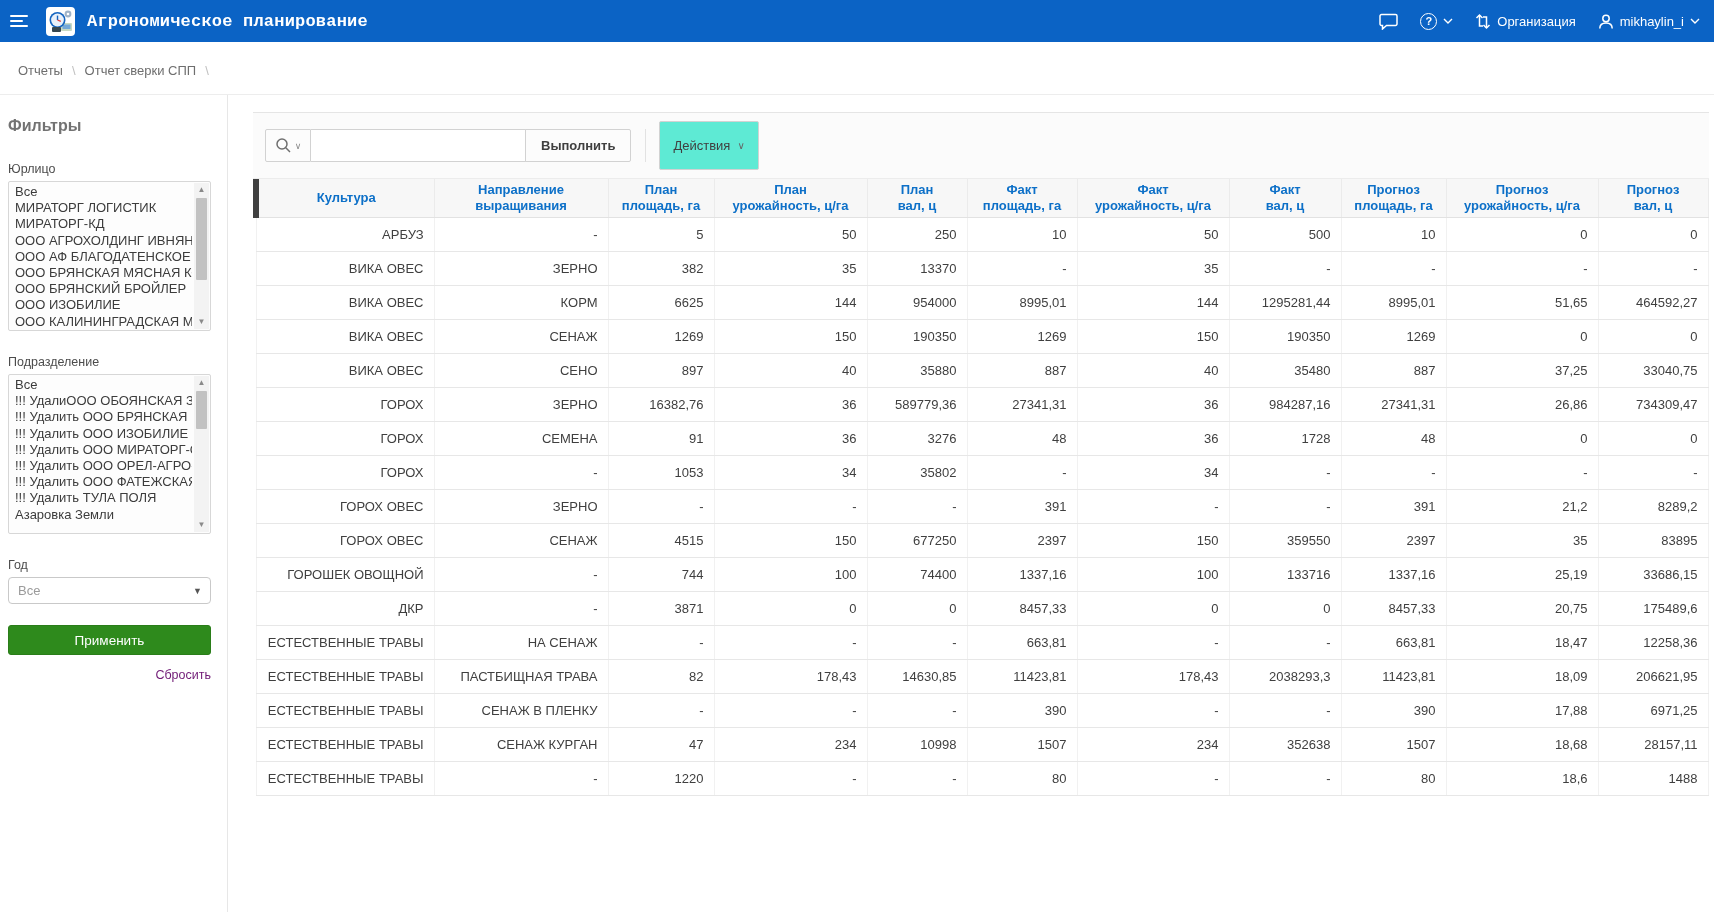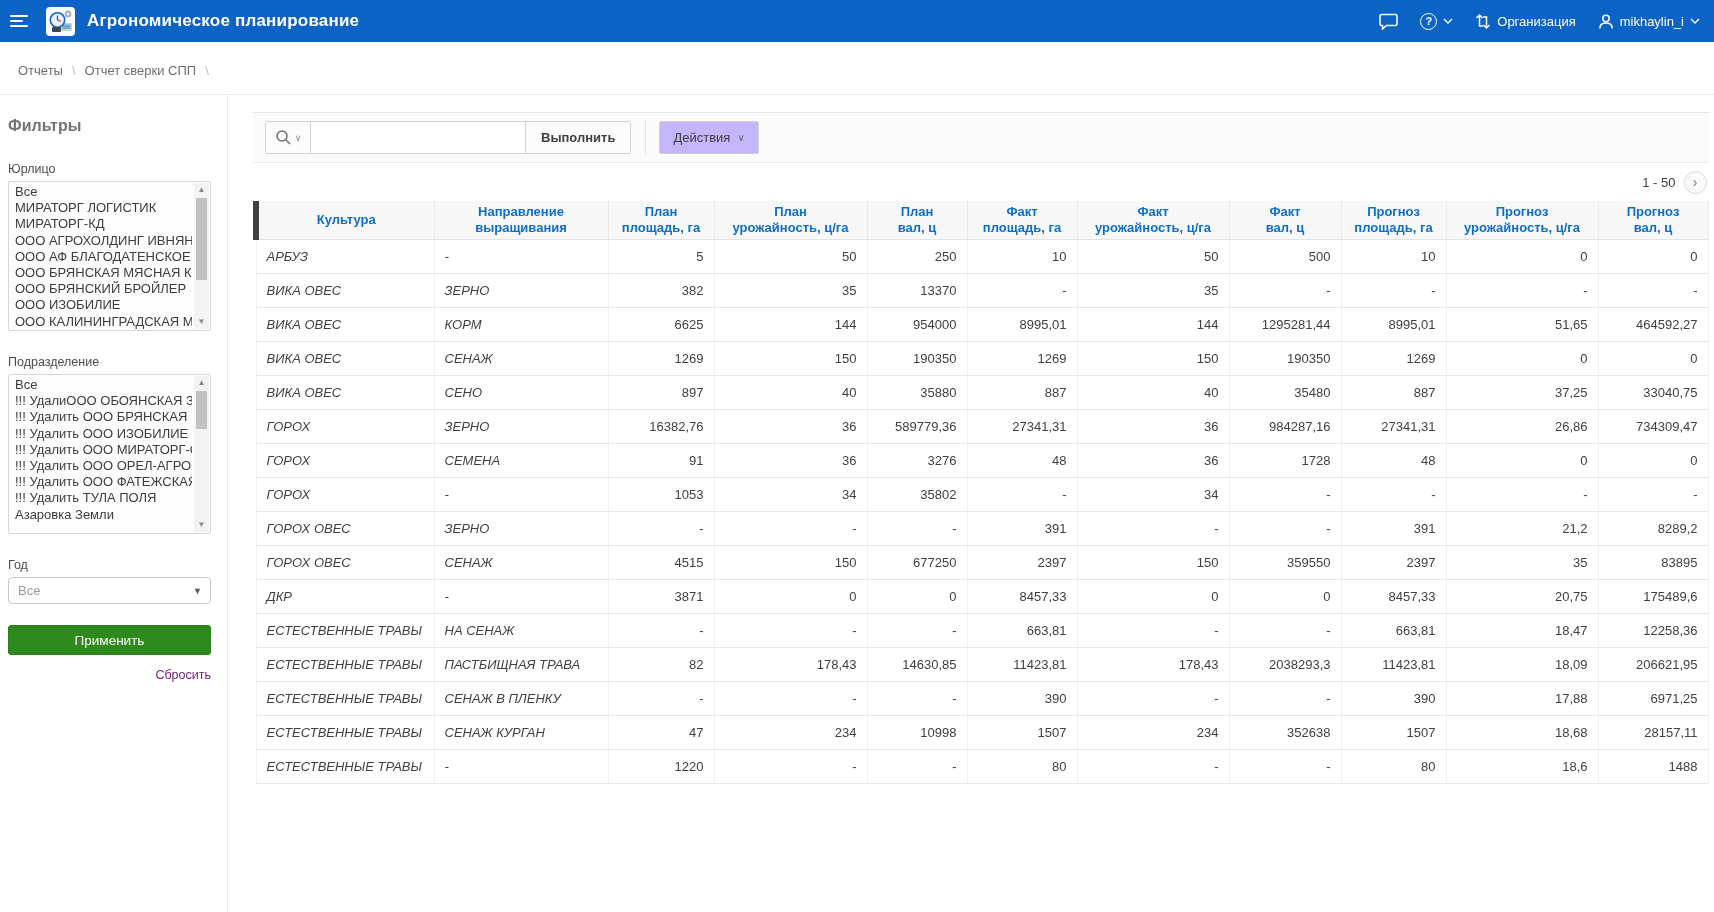--- a/index.html
+++ b/index.html
@@ -8,21 +8,21 @@
 
   
   .topbar { height:42px; background:#0b63c5; display:flex; align-items:center;
     padding:0 14px 0 10px; color:#fff; }
   .hamburger { width:26px; height:26px; background:none; border:none; cursor:pointer;
     display:flex; flex-direction:column; justify-content:center; gap:3px; margin-right:10px; }
   .hamburger span { display:block; height:2px; background:#fff; border-radius:1px; }
   .hamburger span:nth-child(1){ width:18px; } .hamburger span:nth-child(2){ width:13px; }
   .hamburger span:nth-child(3){ width:18px; }
   .logo { width:29px; height:29px; margin-right:12px; flex:none; }
-  .app-title { font-size:17px; font-weight:bold; letter-spacing:.2px; }
+  .app-title { font-size:17px; font-weight:bold; letter-spacing:.2px;font-family:Liberation Mono, monospace; }
   .topbar-right { margin-left:auto; display:flex; align-items:center; gap:22px; font-size:13px; }
   .tb-btn { display:flex; align-items:center; gap:6px; background:none; border:none;
     color:#fff; font-size:13px; cursor:pointer; font-family:inherit; }
   .help-circle { width:17px; height:17px; border:1.5px solid #fff; border-radius:50%;
     display:flex; align-items:center; justify-content:center; font-size:11px; font-weight:bold; }
   .chev svg { display:block; }
 
   
   .breadcrumb-bar { height:53px; display:flex; align-items:center; padding:4px 0 0 18px;
     border-bottom:1px solid #ededed; font-size:13px; color:#6e6e6e; }
@@ -66,21 +66,21 @@
   .search-group { display:flex; align-items:stretch; height:33px; }
   .search-btn { width:46px; background:#fcfcfc; border:1px solid #d2d2d2; border-radius:2px 0 0 2px;
     display:flex; align-items:center; justify-content:center; gap:3px; cursor:pointer; }
   .search-btn .sg-chev { font-size:9px; color:#888; }
   .search-input { width:215px; border:1px solid #d2d2d2; border-left:none; background:#fff;
     font-family:inherit; font-size:13px; padding:0 8px; outline:none; }
   .execute-btn { background:#fcfcfc; border:1px solid #d2d2d2; margin-left:-1px;
     border-radius:0 2px 2px 0; font-weight:bold; font-size:13px; color:#404040;
     font-family:inherit; padding:0 15px; cursor:pointer; }
   .tb-divider { width:1px; height:33px; background:#e2e2e2; margin:0 13px 0 14px; }
-  .actions-btn { height:33px; background:#c4b5fd; border:1px solid #d2d2d2; border-radius:2px;
+  .actions-btn { height:49px; background:#5eead4; border:1px solid #d2d2d2; border-radius:2px;
     font-size:13px; color:#404040; font-family:inherit; padding:0 13px; cursor:pointer;
     display:flex; align-items:center; gap:7px; }
   .actions-btn .a-chev { font-size:10px; color:#666; }
 
   
   .pag-row { height:38px; display:flex; align-items:center; justify-content:flex-end;
     gap:8px; padding-right:2px; font-size:13px; color:#3f3f3f; }
   .pag-next { width:23px; height:23px; border:1px solid #d9d9d9; border-radius:50%;
     background:#fafafa; color:#7a7a7a; font-size:14px; line-height:20px; text-align:center;
     cursor:pointer; padding:0; font-family:inherit; }
@@ -88,21 +88,21 @@
   
   table { width:1452px; border-collapse:collapse; table-layout:fixed; }
   th { background:#f7f7f7; color:#0d70c8; font-weight:bold; font-size:13px; line-height:16px;
     white-space:pre-line; text-align:center; vertical-align:middle; height:36px;
     padding:3px 8px; border-bottom:1px solid #e2e2e2; border-right:1px solid #ebebeb;
     cursor:pointer; }
   th:first-child { border-left:6px solid #404040; }
   td { height:34px; font-size:13px; padding:0 10px; border-bottom:1px solid #e7e7e7;
     border-right:1px solid #f1f1f1; color:#3f3f3f; white-space:nowrap; overflow:hidden; }
   td:first-child { border-left:1px solid #f1f1f1; }
-  td.t { text-align:left;font-style:italic; }
+  td.t { text-align:right; }
   td.n { text-align:right; }
 
   
   .ic { display:block; }
 </style>
 </head>
 <body>
 
 <header class="topbar">
   <button class="hamburger">
@@ -256,24 +256,20 @@
           <input class="search-input" type="text" style="">
           <button class="execute-btn">Выполнить</button>
         </div>
         <div class="tb-divider"></div>
         <button class="actions-btn">
           <span>Действия</span>
           <span class="a-chev">∨</span>
         </button>
       </div>
 
-      <div class="pag-row">
-        <span>1 - 50</span>
-        <button class="pag-next">›</button>
-      </div>
 
       <table>
         <colgroup>
           <col style="width:178px">
             <col style="width:174px">
             <col style="width:106px">
           <col style="width:153px">
             <col style="width:100px">
             <col style="width:110px">
           <col style="width:152px">
@@ -454,20 +450,33 @@
               <td class="n">150</td>
               <td class="n">677250</td>
               <td class="n">2397</td>
               <td class="n">150</td>
               <td class="n">359550</td>
               <td class="n">2397</td>
               <td class="n">35</td>
               <td class="n">83895</td>
             </tr>
 
+            <tr>
+              <td class="t">ГОРОШЕК ОВОЩНОЙ</td>
+              <td class="t">-</td>
+              <td class="n">744</td>
+              <td class="n">100</td>
+              <td class="n">74400</td>
+              <td class="n">1337,16</td>
+              <td class="n">100</td>
+              <td class="n">133716</td>
+              <td class="n">1337,16</td>
+              <td class="n">25,19</td>
+              <td class="n">33686,15</td>
+            </tr>
 
 
 
 
             <tr>
               <td class="t">ДКР</td>
               <td class="t">-</td>
               <td class="n">3871</td>
               <td class="n">0</td>
               <td class="n">0</td>

